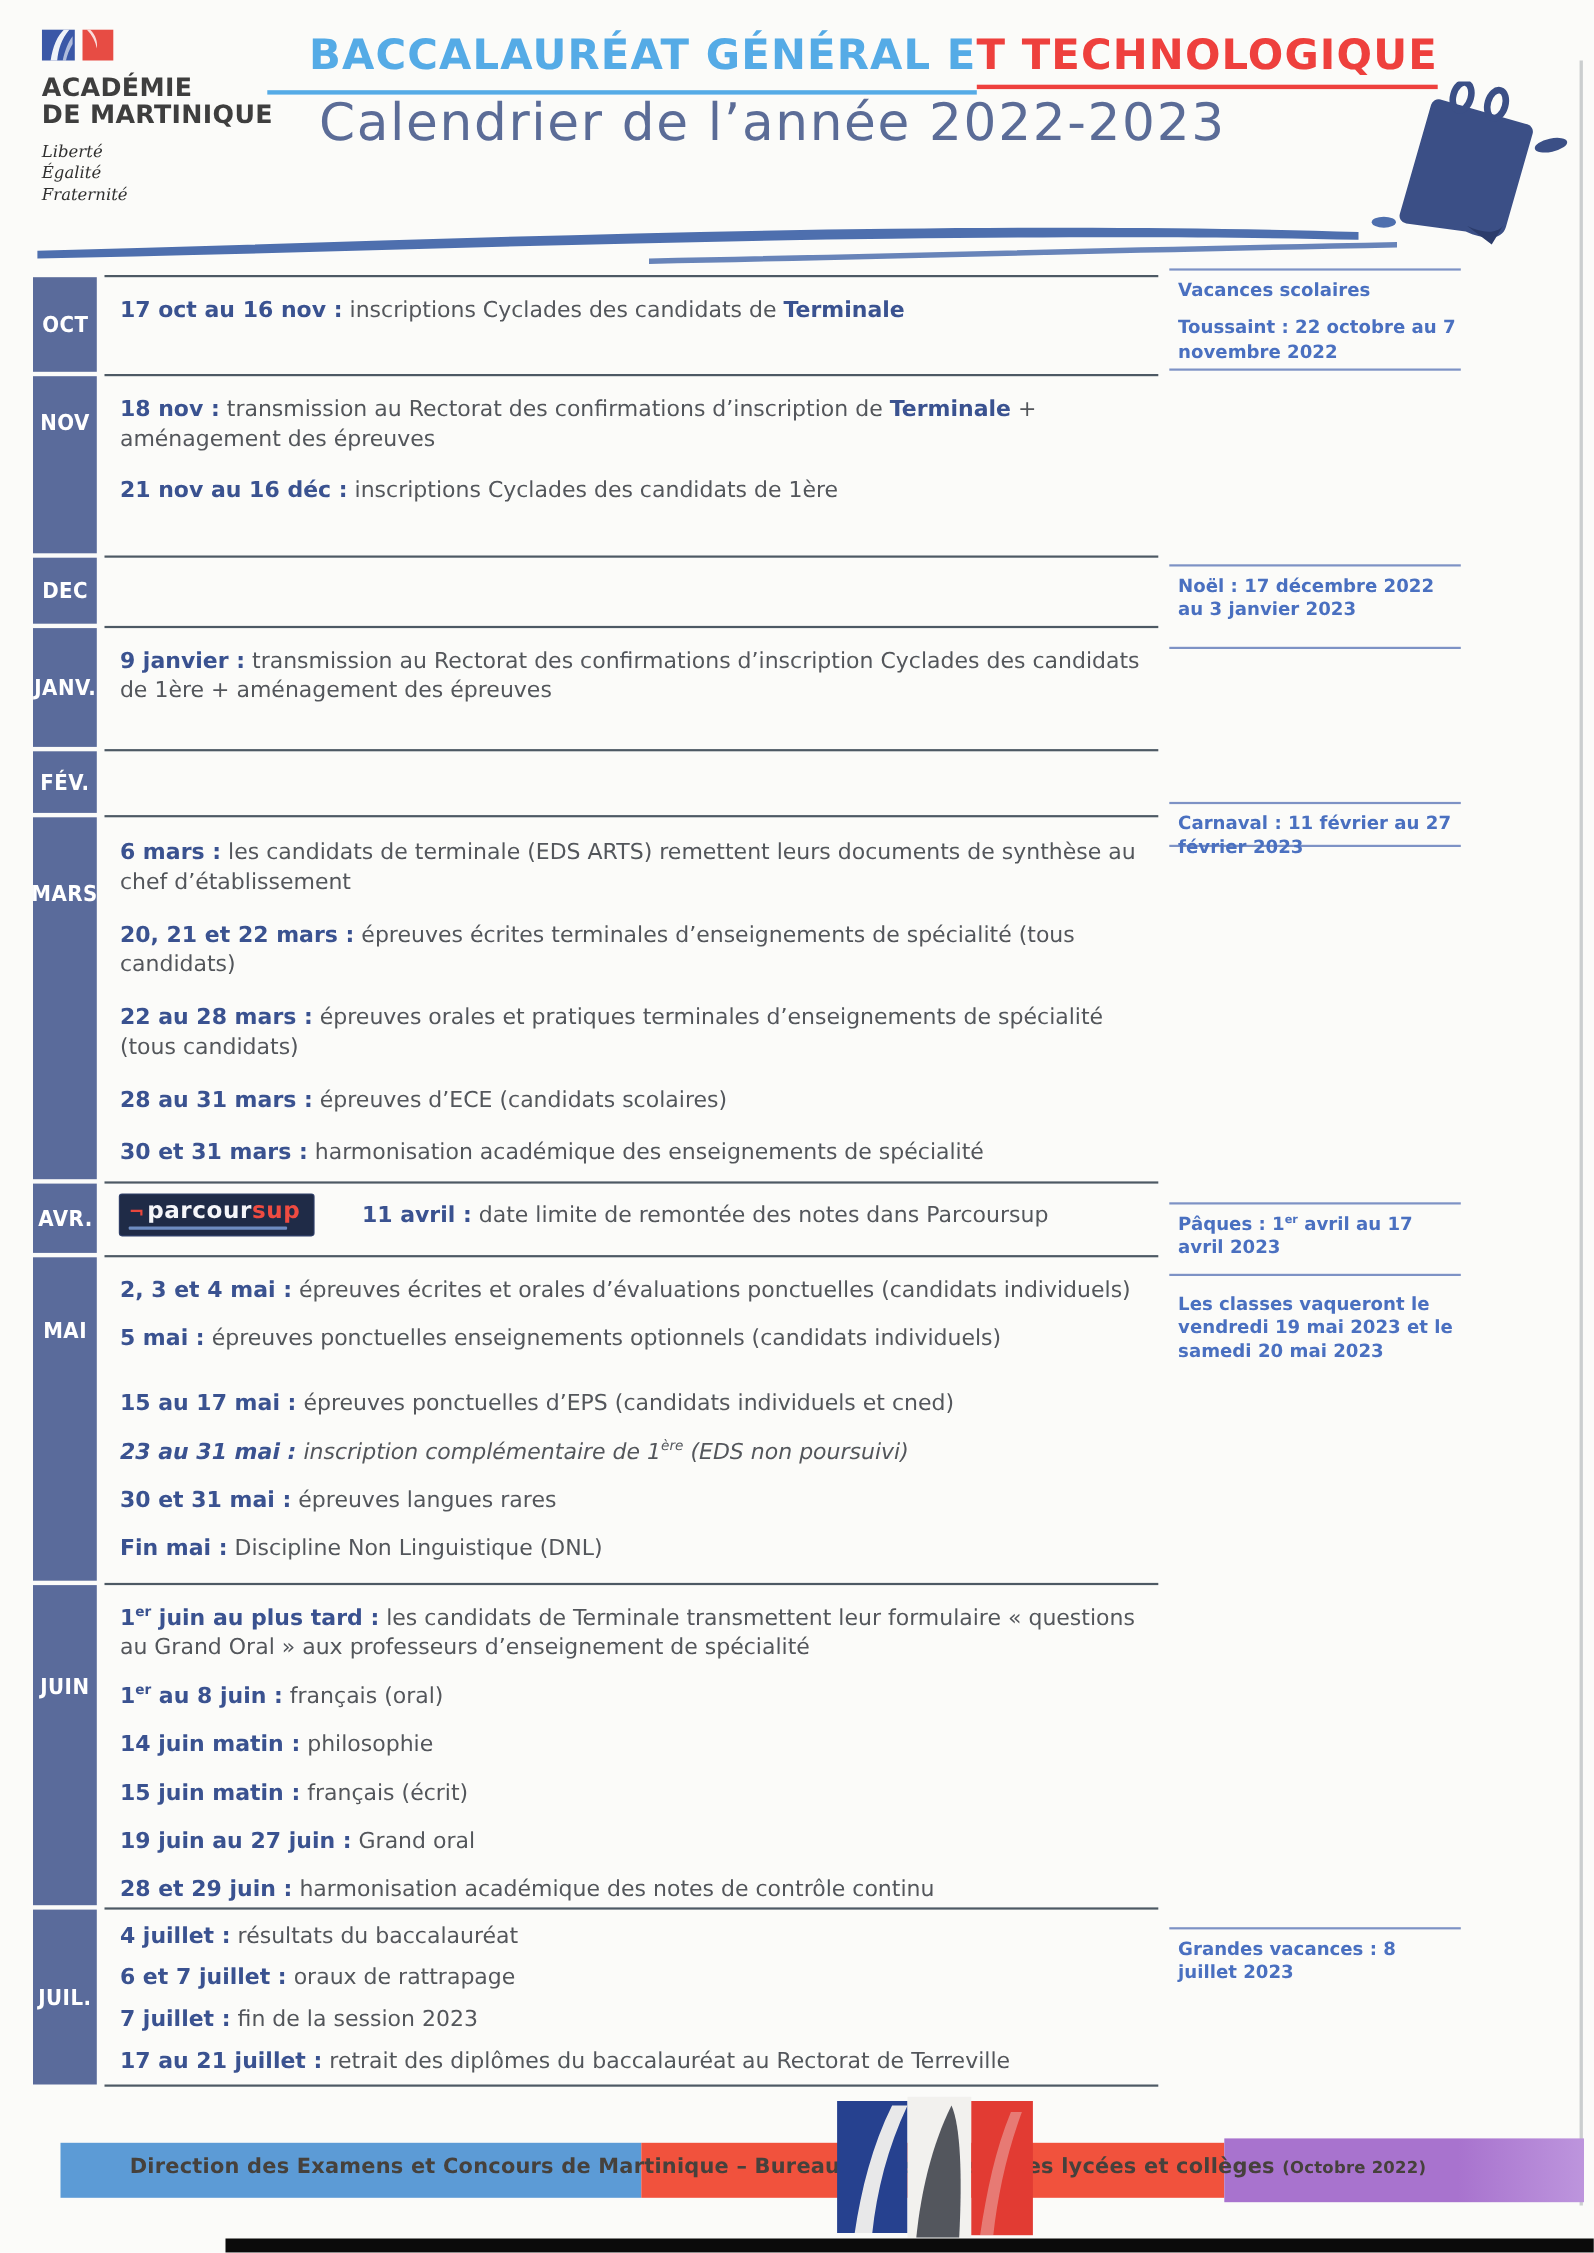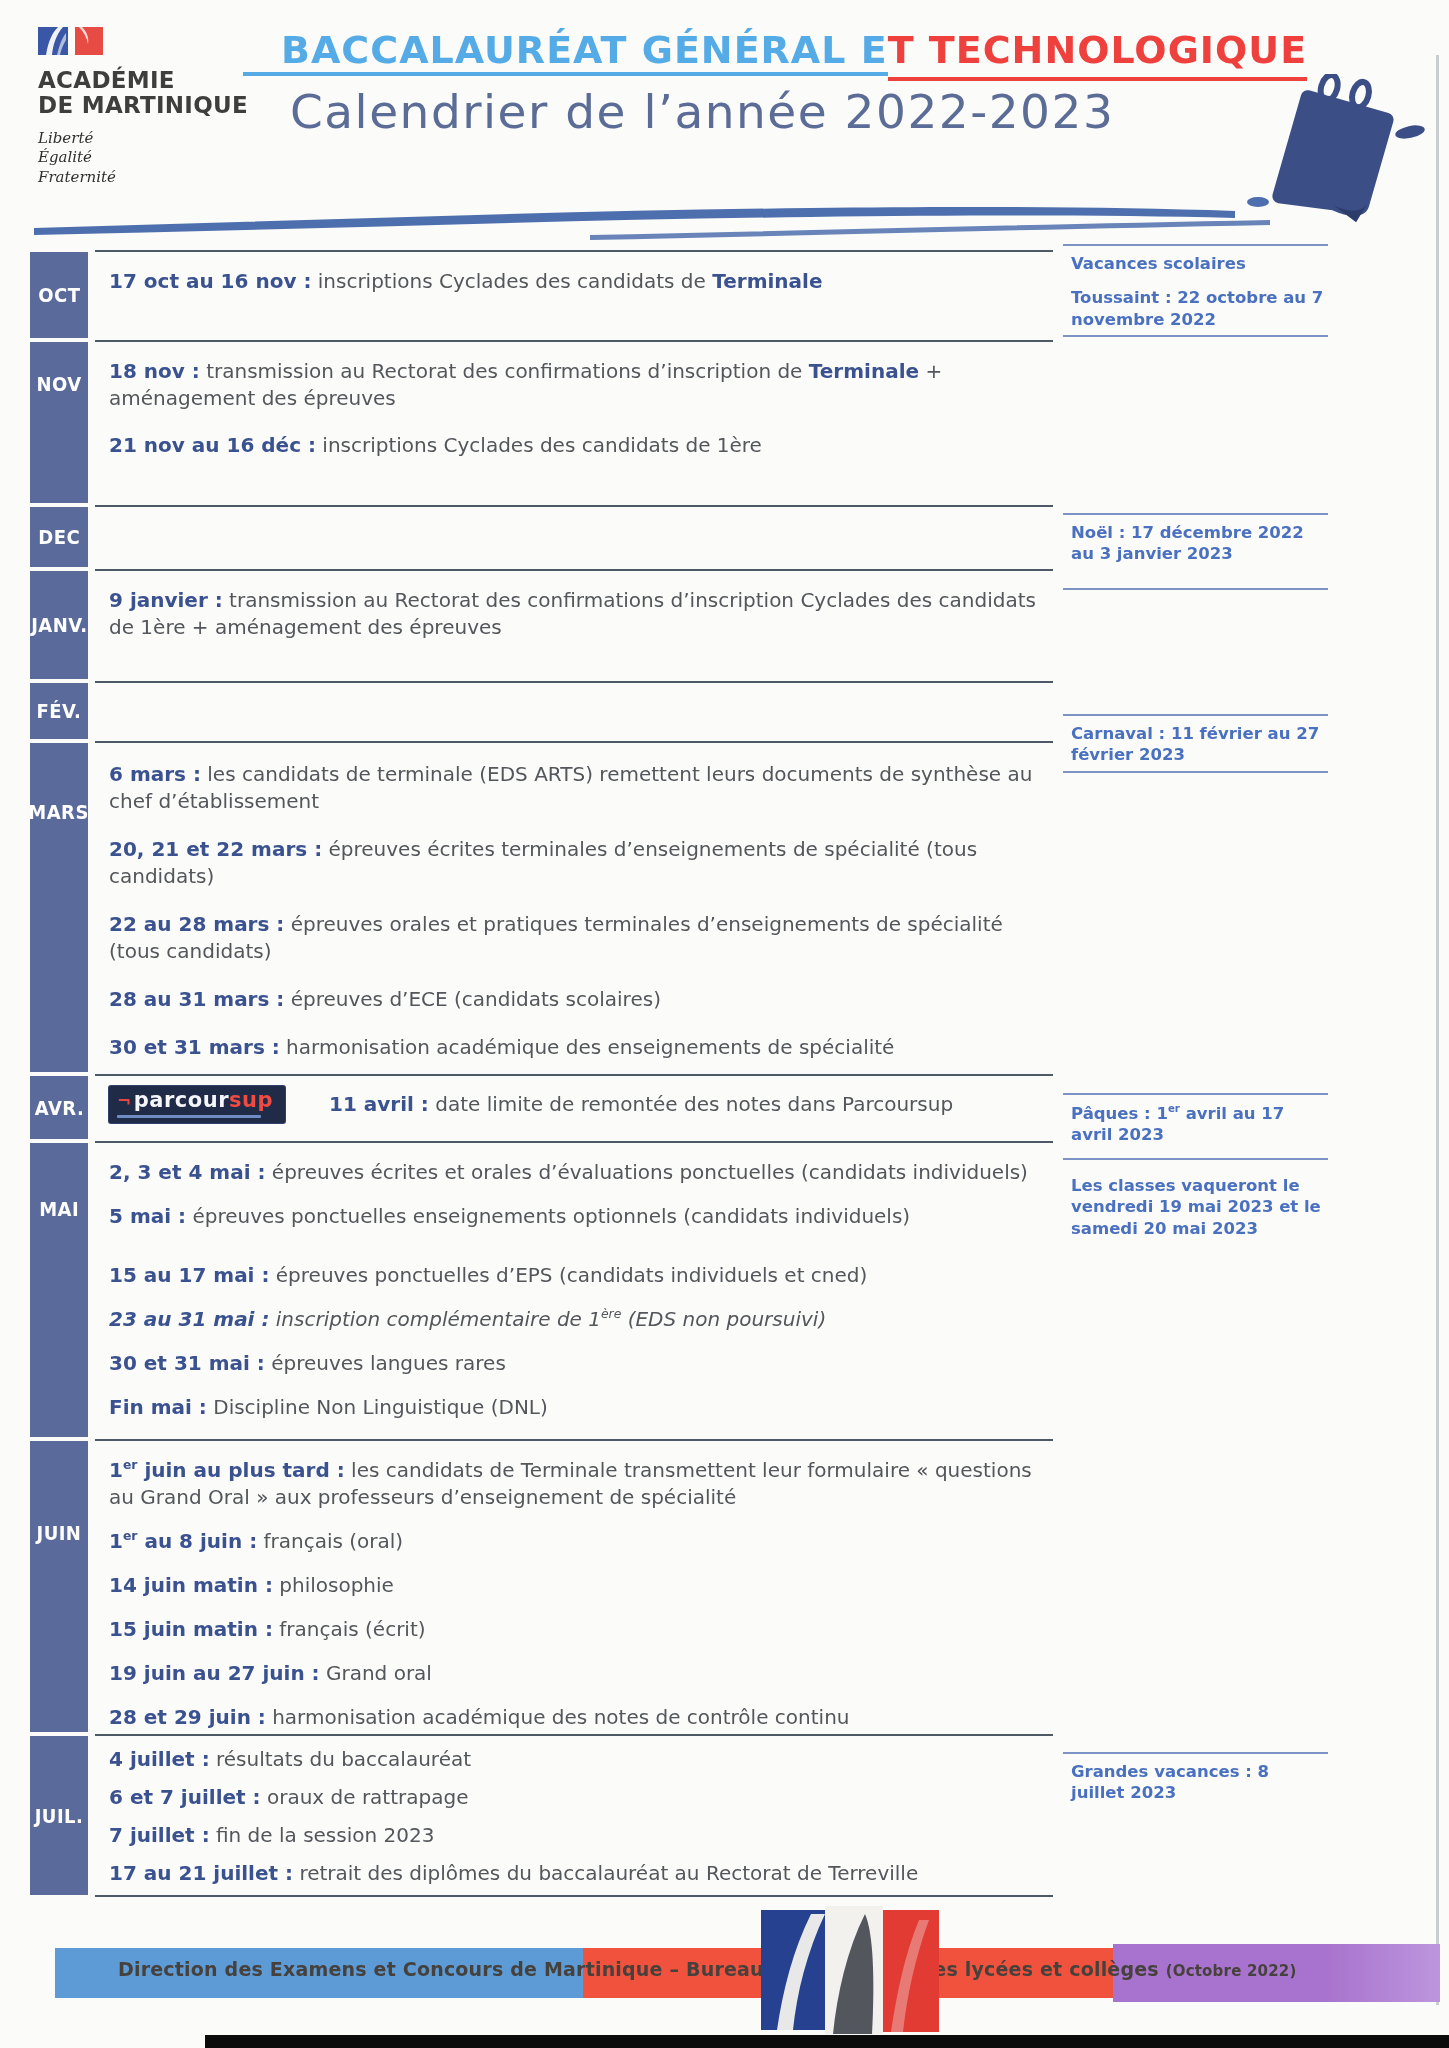--- a/index.html
+++ b/index.html
@@ -4,21 +4,21 @@
 <style>
   html,body{margin:0;padding:0;}
   .page{position:relative;width:1449px;height:2048px;background:#fbfbf9;overflow:hidden;
         font-family:"DejaVu Sans","Liberation Sans",sans-serif;}
   
   .gov-block{position:absolute;left:38px;top:24px;width:230px;}
   .org{margin-top:6px;font-size:23px;font-weight:bold;color:#3e3e3e;line-height:1.1;letter-spacing:.3px;}
   .motto{margin-top:10px;font-family:"DejaVu Serif","Liberation Serif",serif;font-style:italic;
          font-size:15px;color:#2f2f2f;line-height:1.32;}
   .doc-title{position:absolute;left:243px;top:28px;font-size:38px;font-weight:bold;letter-spacing:1px;white-space:nowrap;}
-  .t-blue{color:#55abe6;border-bottom:4px solid #55abe6;padding-left:38px;padding-bottom:0;}
+  .t-blue{color:#55abe6;border-bottom:4px solid #55abe6;padding-left:38px;padding-bottom:10px;}
   .t-red{color:#ee403d;border-bottom:4px solid #ee403d;padding-bottom:5px;}
   .doc-subtitle{position:absolute;left:290px;top:84px;font-size:47px;color:#5b6c97;letter-spacing:1.5px;white-space:nowrap;}
   .brush{position:absolute;left:30px;top:194px;}
   .notepad{position:absolute;left:1262px;top:74px;}
   
   .cal{position:absolute;left:30px;top:250px;width:1023px;}
   .cal-row{display:flex;}
   .month-cell{width:58px;margin:2px 7px 2px 0;background:#5a6b9b;display:flex;justify-content:center;
               align-items:center;box-sizing:border-box;flex-shrink:0;}
   .month-label{color:#fff;font-size:20px;font-weight:bold;letter-spacing:.5px;transform:scaleX(.9);}
@@ -209,21 +209,21 @@
   </div>
 
   <div class="side" id="sidebar">
       <div class="side-block lines-both" style="top: 244px; height: 93px;">
         <div class="side-header">Vacances scolaires</div>
         <div class="side-text"><span>Toussaint : 22 octobre au 7 novembre 2022</span></div>
       </div>
       <div class="side-block lines-both" style="top: 513px; height: 77px;">
         <div class="side-text"><span>Noël : 17 décembre 2022 au 3 janvier 2023</span></div>
       </div>
-      <div class="side-block lines-both" style="top: 714px; height: 59px;">
+      <div class="side-block lines-both" style="top: 729px; height: 41px;">
         <div class="side-text"><span>Carnaval : 11 février au 27 février 2023</span></div>
       </div>
       <div class="side-block lines-both" style="top: 1093px; height: 67px;">
         <div class="side-text"><span>Pâques : 1</span><sup>er</sup><span> avril au 17 avril 2023</span></div>
       </div>
       <div class="side-block lines-none" style="top: 1168px; height: 84px;">
         <div class="side-text"><span>Les classes vaqueront le vendredi 19 mai 2023 et le samedi 20 mai 2023</span></div>
       </div>
       <div class="side-block lines-top" style="top: 1752px; height: 80px;">
         <div class="side-text"><span>Grandes vacances : 8 juillet 2023</span></div>

